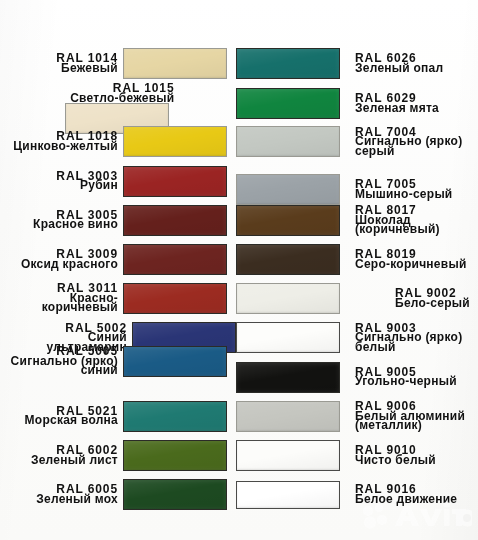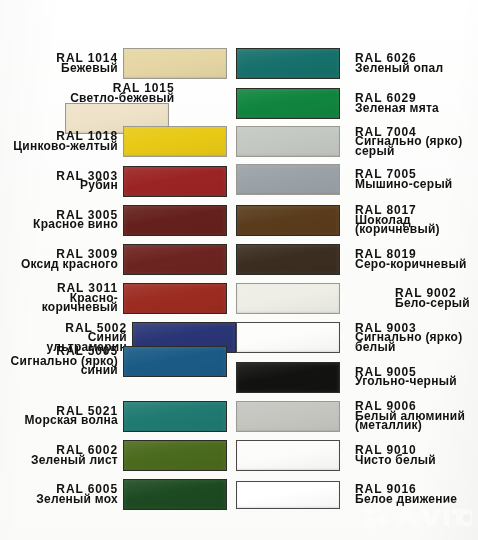--- a/index.html
+++ b/index.html
@@ -203,21 +203,21 @@
           <div class="swatch dark" title="RAL 6029 Зеленая мята" style="background: rgb(16, 133, 63);"></div>
         </div>
       </div>
       <div class="row" style="top: 123.4px;">
         <div class="label"><span class="code">RAL 7004</span><span class="name">Сигнально (ярко)
 серый</span></div>
         <div class="swatch-wrap">
           <div class="swatch light" title="RAL 7004 Сигнально (ярко) серый" style="background: rgb(195, 200, 194);"></div>
         </div>
       </div>
-      <div class="row" style="top: 161px;">
+      <div class="row" style="top: 171px;">
         <div class="label"><span class="code">RAL 7005</span><span class="name">Мышино-серый</span></div>
         <div class="swatch-wrap">
           <div class="swatch light" title="RAL 7005 Мышино-серый" style="background: rgb(155, 162, 167);"></div>
         </div>
       </div>
       <div class="row" style="top: 201.8px;">
         <div class="label"><span class="code">RAL 8017</span><span class="name">Шоколад
 (коричневый)</span></div>
         <div class="swatch-wrap">
           <div class="swatch dark" title="RAL 8017 Шоколад (коричневый)" style="background: rgb(90, 60, 28);"></div>

